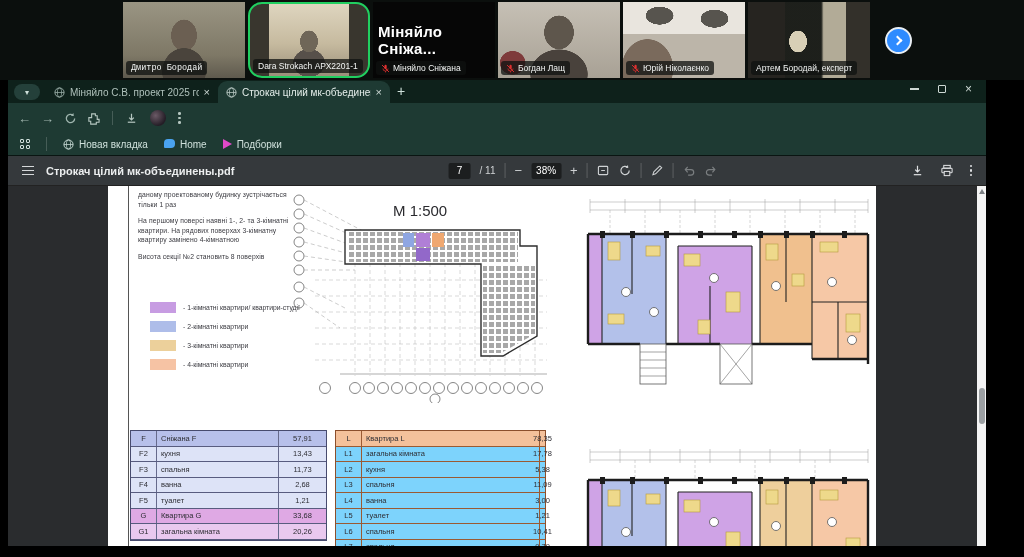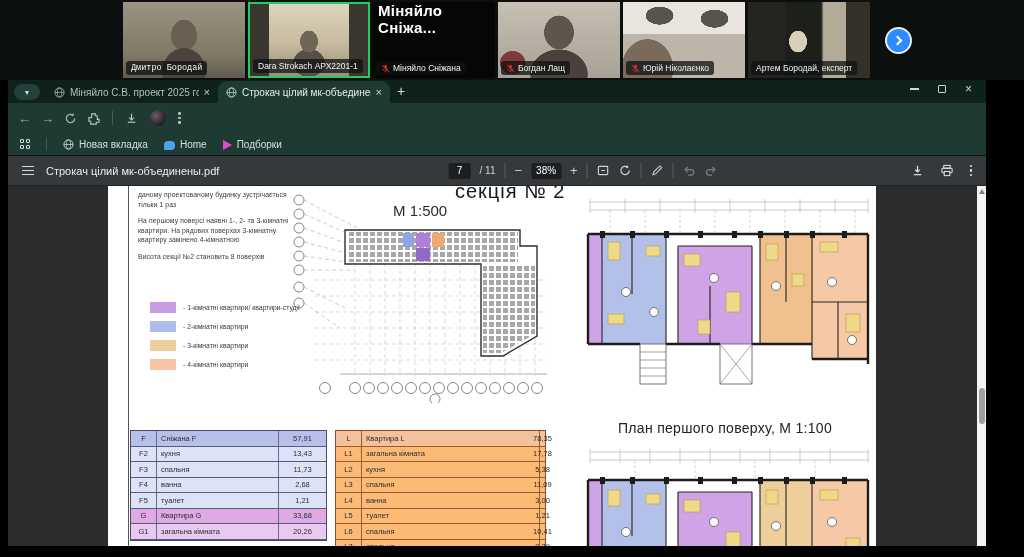--- a/index.html
+++ b/index.html
@@ -13,22 +13,22 @@
   .tile { position:relative; width:122px; height:76px; background:#111; overflow:hidden; flex:0 0 auto; }
   .tile.active { border:2px solid #21cf60; }
   .t1 { background:
     radial-gradient(22px 24px at 50% 92%, #4a443c 98%, transparent),
     radial-gradient(13px 16px at 50% 44%, #6b5f52 98%, transparent),
     linear-gradient(180deg,#9a9583,#7e7866 70%,#5f5a4e); font-family: Liberation Mono, monospace; }
   .t2 { background:
     radial-gradient(9px 11px at 50% 52%, #6f6658 98%, transparent),
     radial-gradient(16px 14px at 50% 82%, #57504a 98%, transparent),
     linear-gradient(90deg,#39362e 0 16%, rgba(0,0,0,0) 16% 84%, #39362e 84%),
-    linear-gradient(180deg,#ded5bf 0%,#c6ba9f 55%,#9a8f7a 100%); }
-  .t3 { background:#060606; display:flex; }
+    linear-gradient(180deg,#ded5bf 0%,#c6ba9f 55%,#9a8f7a 100%); border-radius: 14px; }
+  .t3 { background:#060606; display:flex; align-items:center; }
   .t4 { background:
     radial-gradient(26px 30px at 20% 88%, #7a6a5c 98%, transparent),
     radial-gradient(14px 9px at 30% 18%, #57544e 98%, transparent),
     radial-gradient(14px 9px at 75% 22%, #57544e 98%, transparent),
     linear-gradient(180deg,#e9e5de 0 42%,#bcb5a9 42%); }
   .t5 { background:
     radial-gradient(15px 17px at 50% 40%, #5e564c 98%, transparent),
     radial-gradient(29px 25px at 50% 95%, #49423c 98%, transparent),
     radial-gradient(13px 12px at 12% 80%, #7e3b3b 96%, transparent),
     linear-gradient(180deg,#c6c0b5,#a8a195); }
@@ -66,31 +66,31 @@
   .chip .i { width:9px; height:9px; border:1px solid #e9efed; border-radius:50%; font-size:6.5px; line-height:7px; text-align:center; }
   .url { font-size:10.5px; color:#dbe6e2; white-space:nowrap; overflow:hidden; flex:1; }
   .obic { display:flex; align-items:center; gap:12px; color:#b6c7c1; }
   .tdiv { width:1px; height:14px; background:rgba(255,255,255,.18); }
   .avatar { width:16px; height:16px; border-radius:50%; background:radial-gradient(circle at 35% 35%, #6b5a66, #241d26 70%); }
   .kebab { display:flex; flex-direction:column; gap:2px; }
   .kebab i { width:2.5px; height:2.5px; border-radius:50%; background:#b6c7c1; }
 
   .bbar { height:23px; background:#1e3a33; display:flex; align-items:center; gap:16px; padding:0 12px;
     font-size:10px; color:#cfe0db; border-bottom:1px solid #0a1512; }
-  .bitem { display:flex; align-items:flex-end; gap:5px; }
+  .bitem { display:flex; align-items:flex-start; gap:5px; }
   .gridic { display:grid; grid-template-columns:4px 4px; grid-gap:2px; }
   .gridic i { width:4px; height:4px; border:1px solid #cfe0db; border-radius:1px; }
   .homeic { width:11px; height:9px; background:#4aa3f0; border-radius:4px 4px 4px 1px; }
   .podic { width:0; height:0; border-left:9px solid #e049c8; border-top:5px solid transparent; border-bottom:5px solid transparent; }
 
   .ptb { position:relative; height:30px; background:#35393c; display:flex; align-items:center; padding:0 14px;
     color:#e3e5e7; border-bottom:1px solid #222; }
   .burger { display:flex; flex-direction:column; gap:2.5px; margin-right:12px; }
   .burger i { width:12px; height:1.5px; background:#d6d8da; }
-  .ptitle { font-size:11px; color:#eceeef; }
+  .ptitle { font-size:11px; color:#eceeef;font-weight:bold; }
   .pcenter { position:absolute; left:50%; transform:translateX(-18%); display:flex; align-items:center; gap:9px; font-size:10px; color:#cfd2d4; }
   .pgbox { background:#1c1e1f; border-radius:2px; width:22px; height:16px; display:flex; align-items:center; justify-content:center; color:#fff; }
   .zoombox { background:#1c1e1f; border-radius:2px; min-width:30px; height:16px; display:flex; align-items:center; justify-content:center; color:#fff; padding:0 3px; }
   .psep { width:1px; height:15px; background:rgba(255,255,255,.2); }
   .pright { margin-left:auto; display:flex; align-items:center; gap:16px; }
   .dim { opacity:.45; }
 
   .content { position:relative; height:360px; background:#2a2c2e; overflow:hidden; }
   .page { position:absolute; left:100px; top:0; width:768px; height:380px; background:#ffffff; overflow:hidden; }
   .frameline { position:absolute; left:20px; top:0; bottom:0; width:1px; background:#555; }
@@ -105,21 +105,21 @@
   .expl { position:absolute; left:25px; top:210px; font-size:13.5px; color:#1e1e22; letter-spacing:.2px; }
   .sectitle { position:absolute; left:347px; top:-6px; font-size:20px; color:#17171a; letter-spacing:1px; }
   .scale1 { position:absolute; left:285px; top:16px; font-size:15px; color:#2a2a2e; }
   .plantitle { position:absolute; left:510px; top:234px; font-size:14px; color:#222; letter-spacing:.3px; }
 
   .tbl { position:absolute; top:244px; font-size:7.5px; color:#2d2d33; }
   .tblF { left:22px; width:197px; border:1.4px solid #474b6e; }
   .tblL { left:227px; width:211px; border:1.4px solid #8c4f2c; }
   .trow { display:grid; height:15.5px; align-items:center; border-bottom:1px solid #5b5e80; }
   .tblF .trow { grid-template-columns:26px 1fr 48px; background:#dde3f7; border-color:#585c7f; }
-  .tblL .trow { grid-template-columns:26px 1fr 48px; background:#fdba74; border-color:#9a5a33; }
+  .tblL .trow { grid-template-columns:26px 1fr 48px; background:#7dd3fc; border-color:#9a5a33; }
   .tblF .trow.hd { background:#b7c0ea; }
   .tblF .trow.g { background:#dfa9e4; }
   .tblF .trow.g2 { background:#e9c9ef; }
   .tblL .trow.hd { background:#f4c19b; }
   .trow .c0 { text-align:center; border-right:1px solid currentColor; align-self:stretch; display:flex; align-items:center; justify-content:center; border-color:#666a8c; }
   .tblL .trow .c0 { border-color:#9a5a33; }
   .trow .c1 { padding-left:4px; }
   .trow .c2 { text-align:center; border-left:1px solid #666a8c; align-self:stretch; display:flex; align-items:center; justify-content:center; }
   .tblL .trow .c2 { border-color:#9a5a33;margin-left:42px; }
 
@@ -364,21 +364,20 @@
             <div class="lgrow">
               <span class="sw" style="background: rgb(236, 208, 155);"></span>
               <span>- 3-кімнатні квартири</span>
             </div>
             <div class="lgrow">
               <span class="sw" style="background: rgb(246, 195, 164);"></span>
               <span>- 4-кімнатні квартири</span>
             </div>
           </div>
 
-        <div class="sectitle">секція № 2</div>
         <div class="scale1">М 1:500</div>
 
         <svg class="plan siteplan" width="278" height="215" viewBox="0 0 278 215">
           <defs>
             <pattern id="cells" width="7" height="7" patternUnits="userSpaceOnUse">
               <rect x="1" y="1" width="5" height="5" fill="#a8a8a8"></rect>
             </pattern>
           </defs>
 
           <g stroke="#666" fill="none" stroke-width=".8">
@@ -549,21 +548,20 @@
           <g fill="#fff" stroke="#555" stroke-width=".8">
             <circle cx="46" cy="98" r="4.5"></circle>
               <circle cx="74" cy="118" r="4.5"></circle>
               <circle cx="134" cy="84" r="4.5"></circle>
             <circle cx="196" cy="92" r="4.5"></circle>
               <circle cx="252" cy="88" r="4.5"></circle>
               <circle cx="272" cy="146" r="4.5"></circle>
           </g>
         </svg>
 
-        <div class="plantitle">План першого поверху, М 1:100</div>
 
         <svg class="plan plan2" width="296" height="120" viewBox="0 0 296 120">
           <g stroke="#999" stroke-width=".5">
             <line x1="10" y1="6" x2="288" y2="6"></line>
             <line x1="10" y1="14" x2="288" y2="14"></line>
             <line x1="10" y1="3" x2="10" y2="17"></line>
               <line x1="40" y1="3" x2="40" y2="17"></line>
               <line x1="70" y1="3" x2="70" y2="17"></line>
             <line x1="100" y1="3" x2="100" y2="17"></line>
               <line x1="130" y1="3" x2="130" y2="17"></line>

